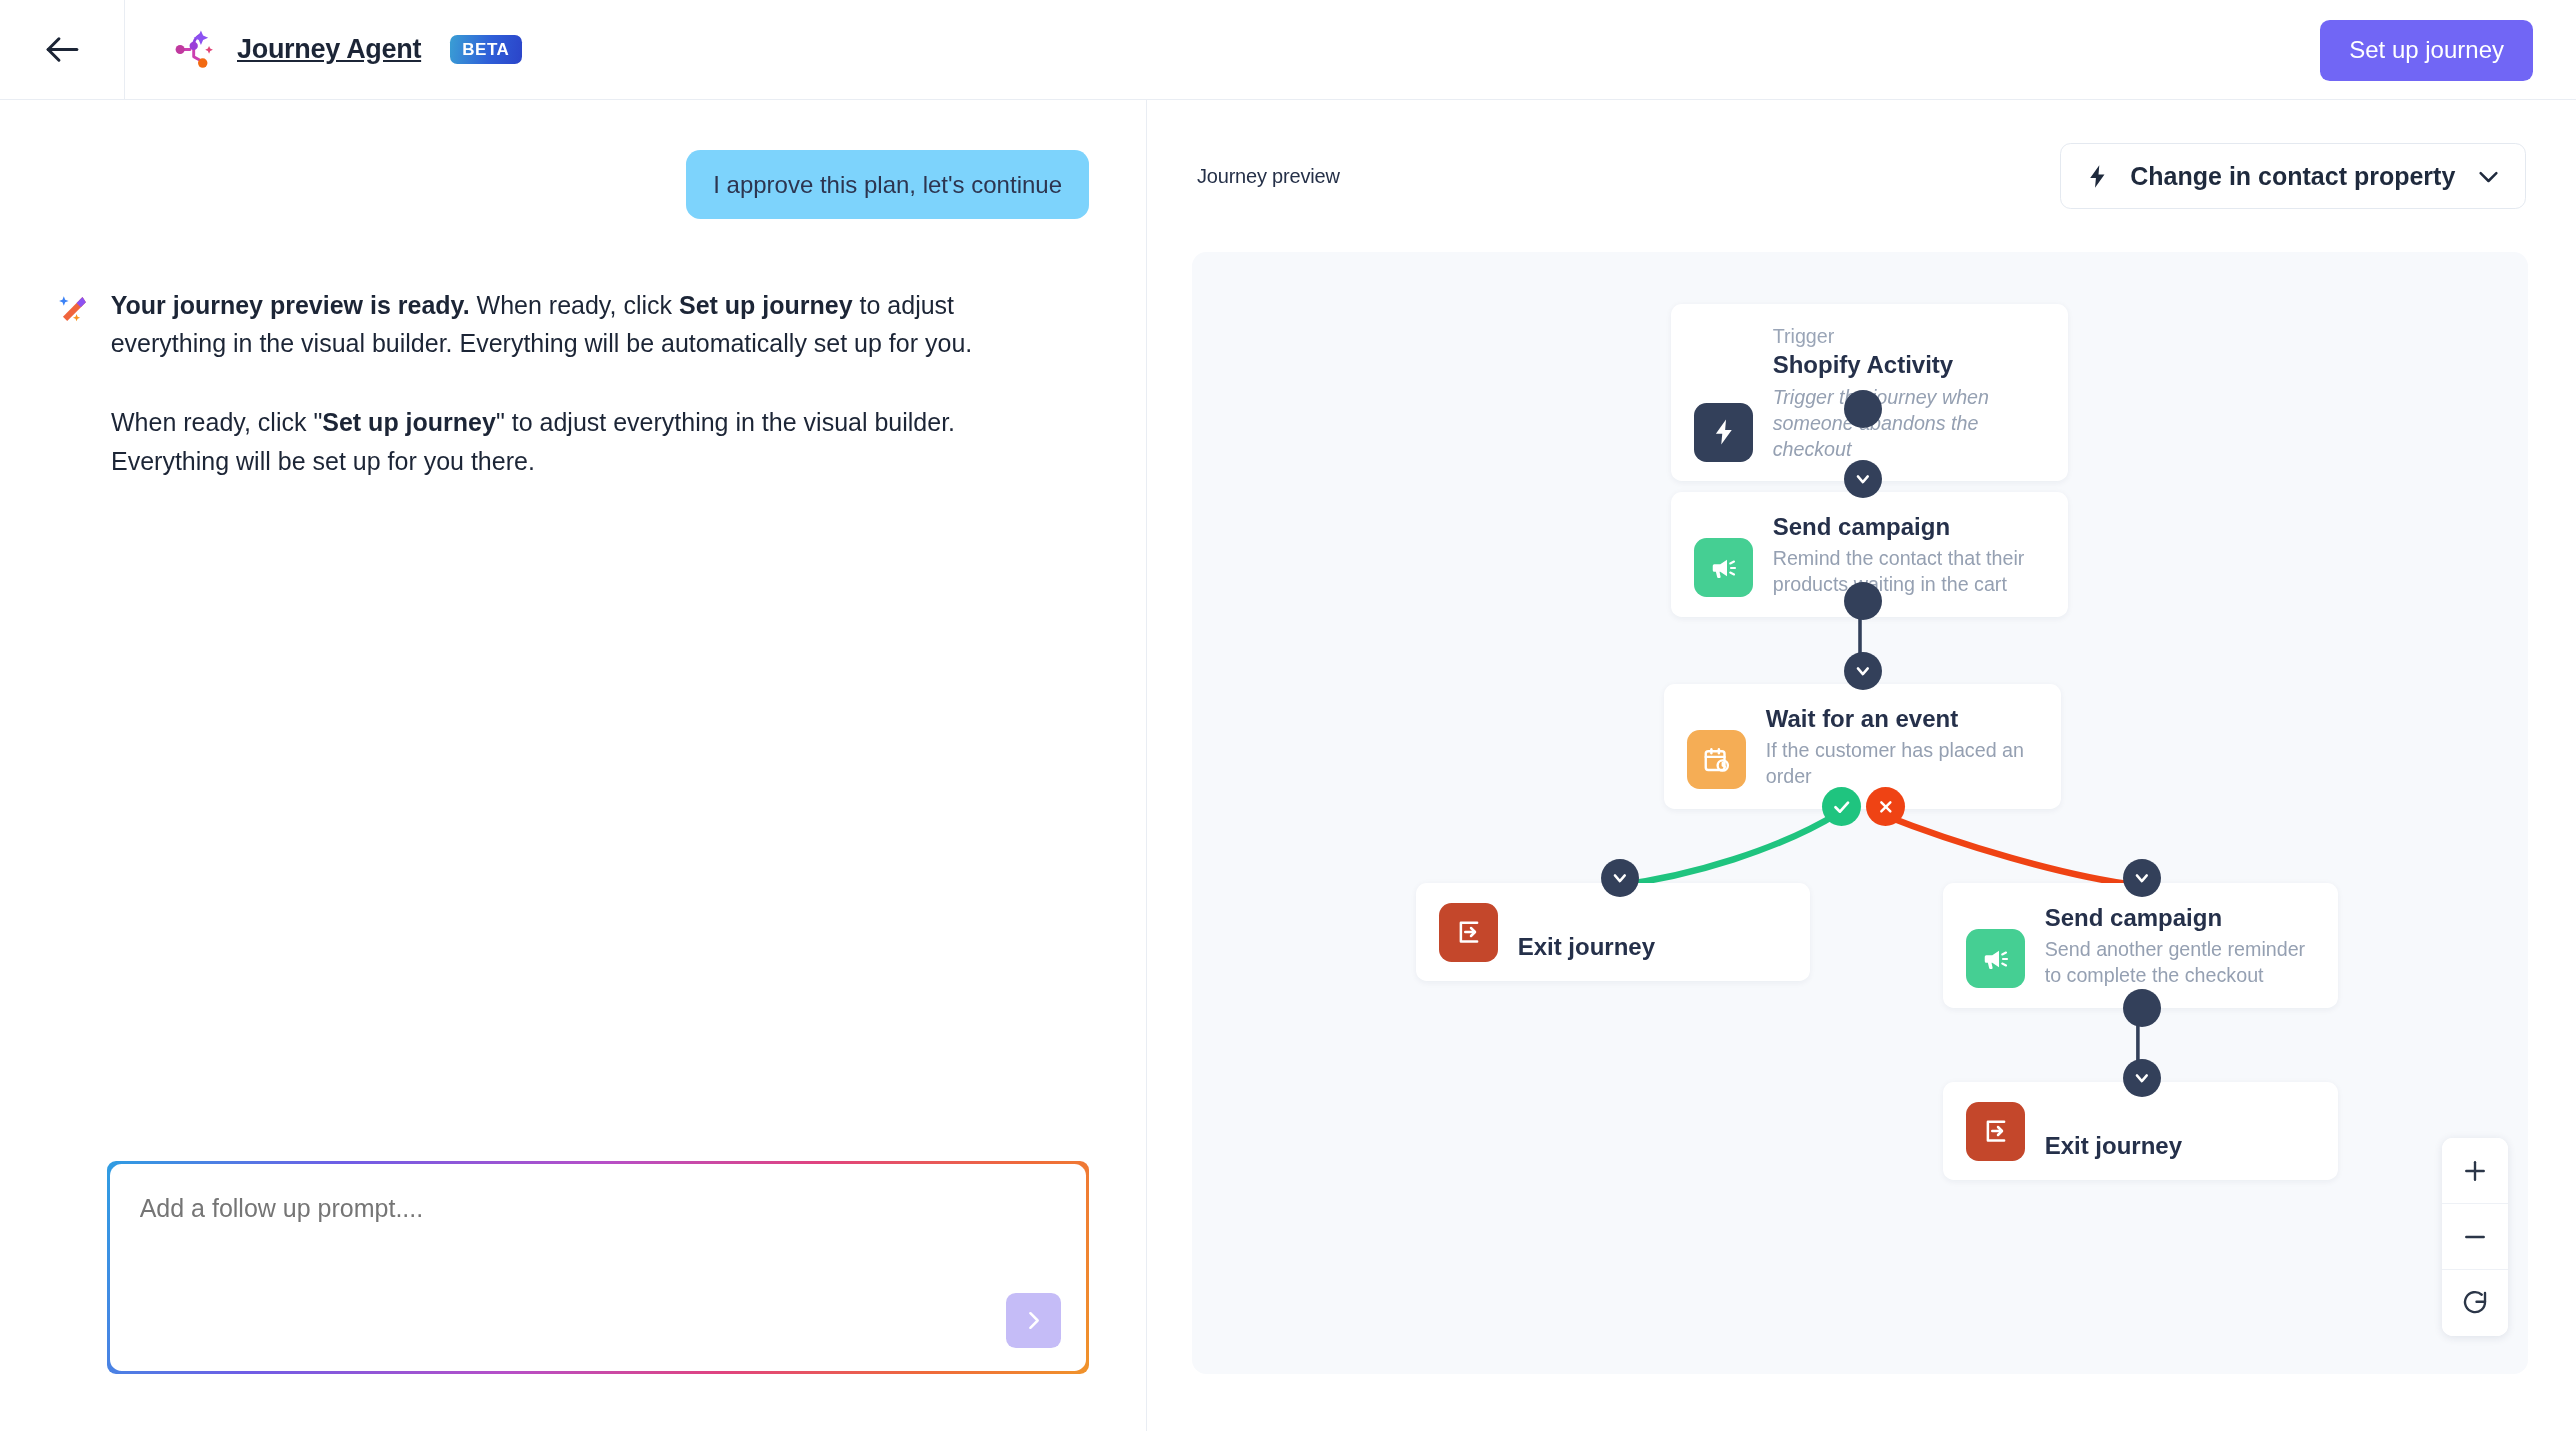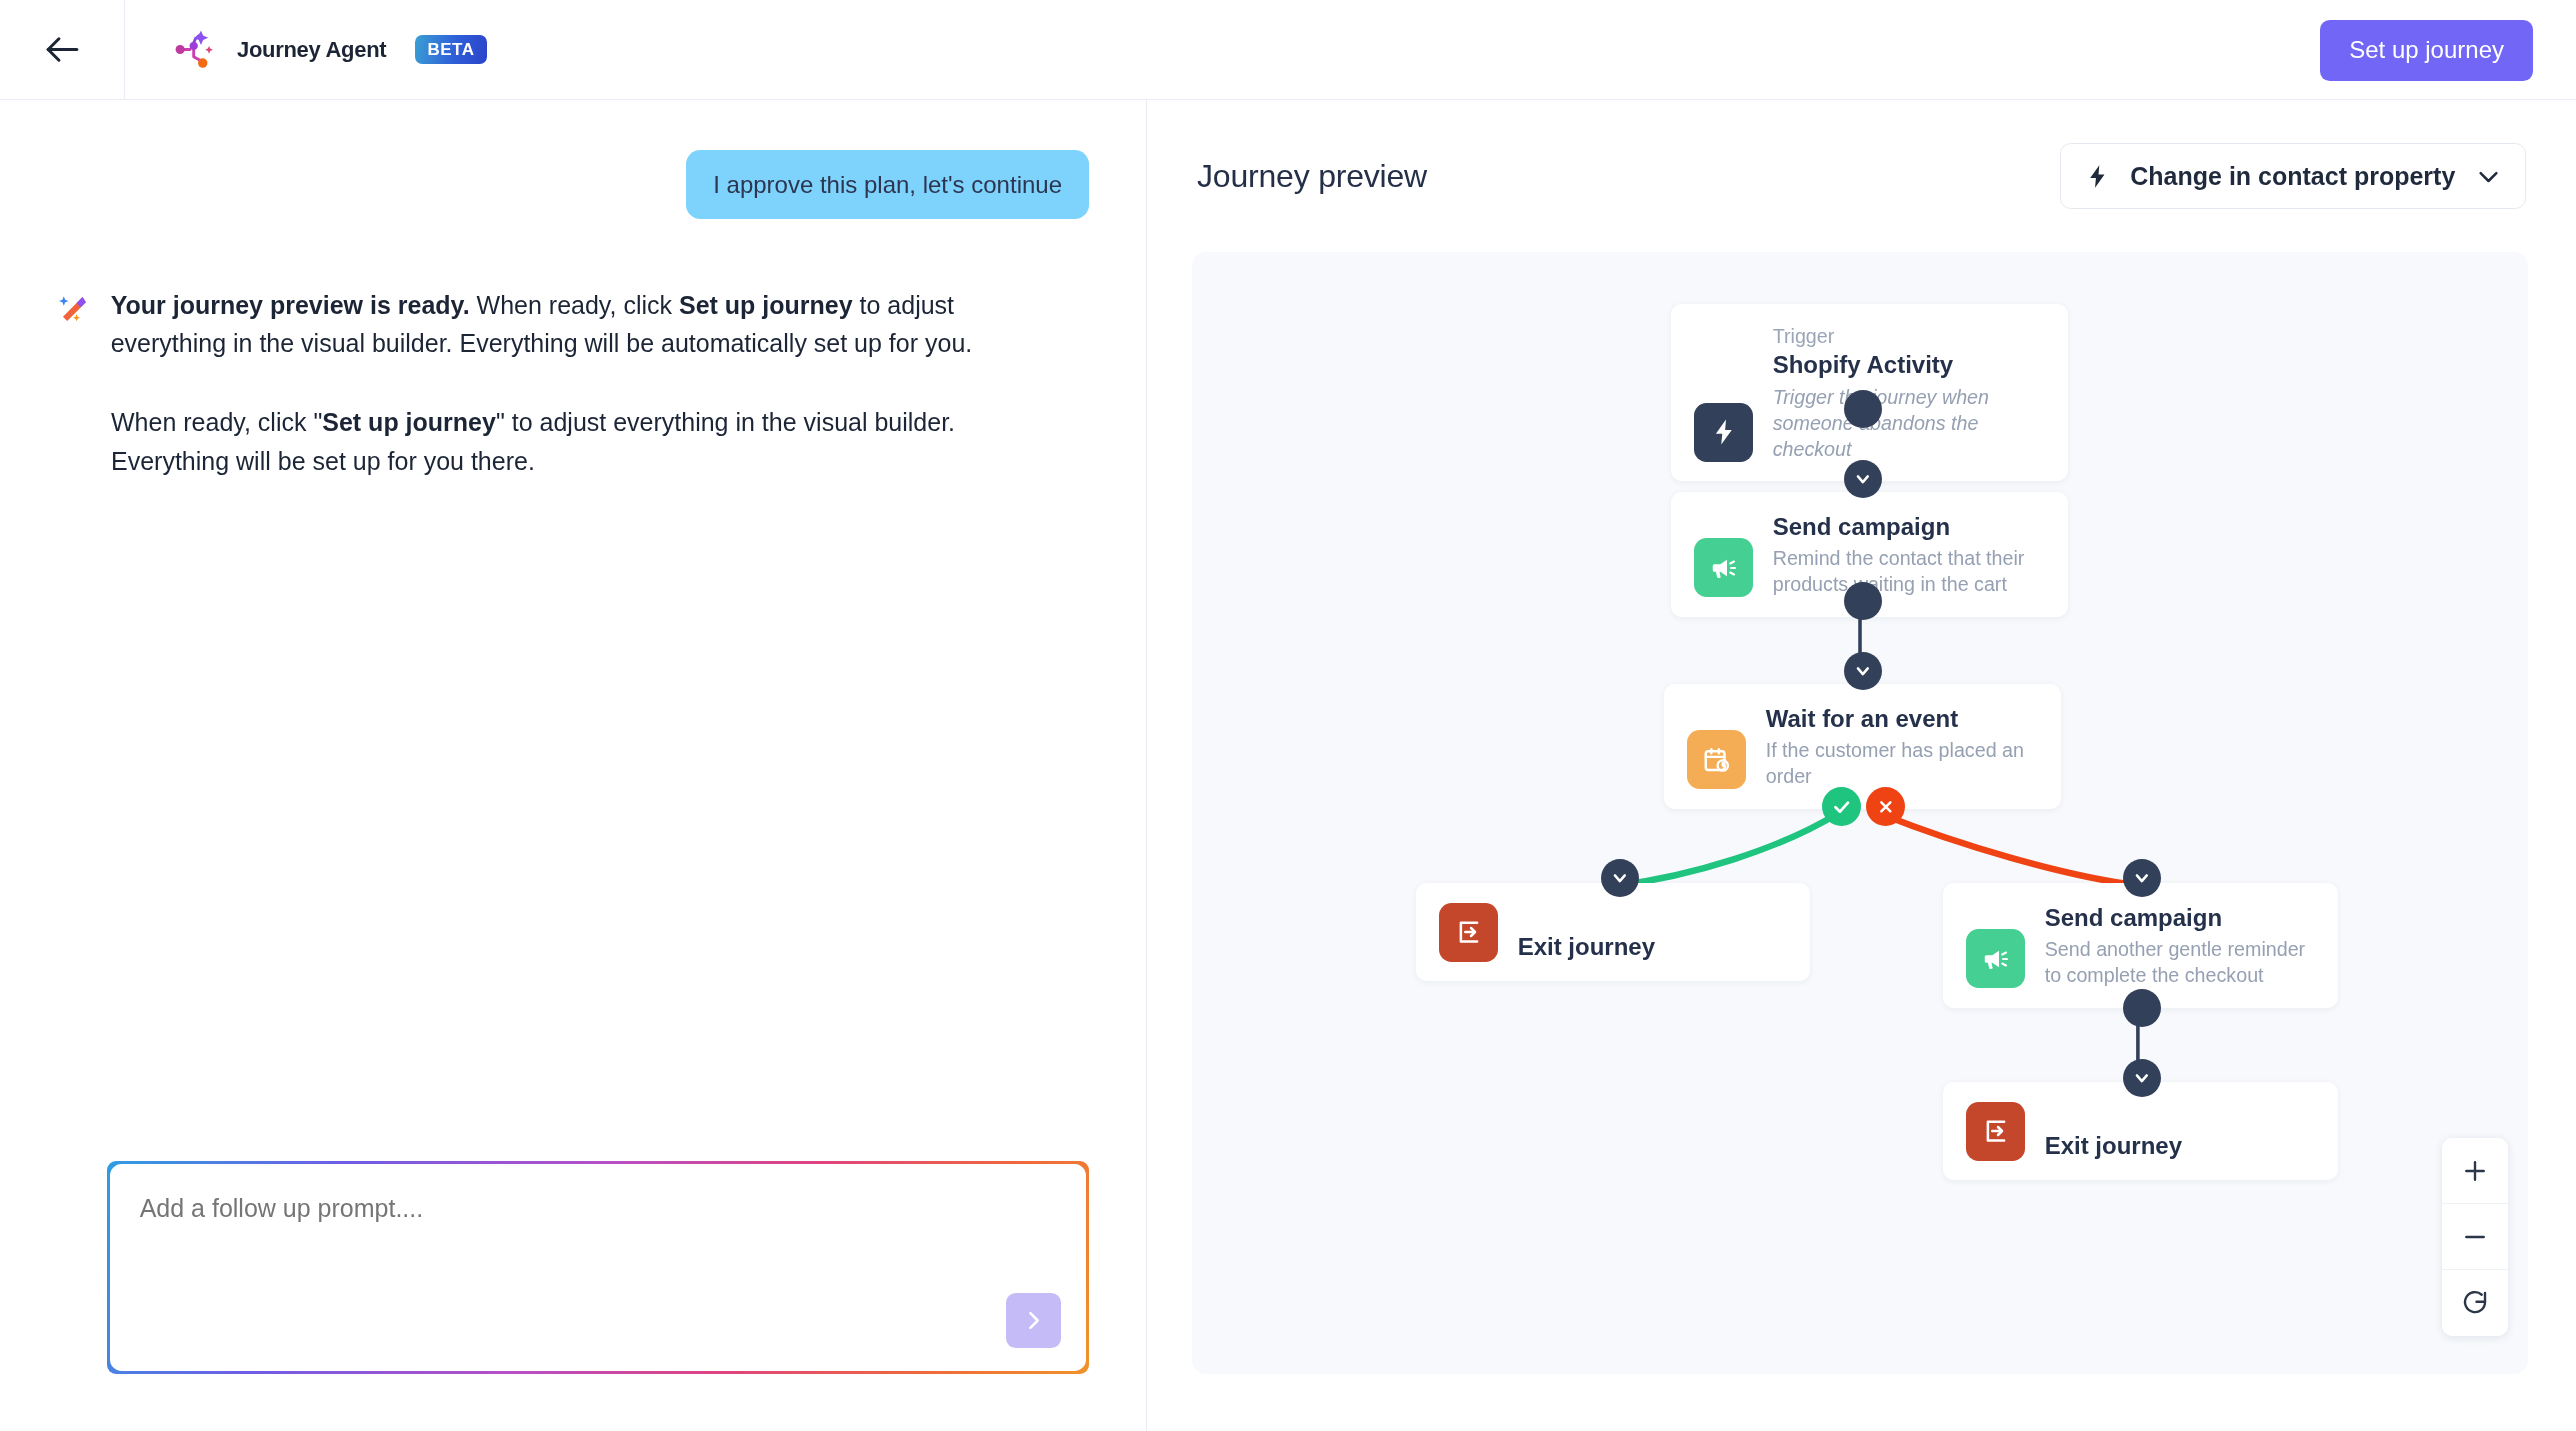--- a/index.html
+++ b/index.html
@@ -25,21 +25,21 @@
     border-right: 1.8px solid #e9edf3;
     cursor: pointer;
   }
   .back-arrow { width: 43px; height: 43px; color: #1c2536; }
   .brand {
     display: flex; align-items: center; gap: 18px;
     padding-left: 47px;
   }
   .brand-logo { width: 47px; height: 47px; display: block; }
   .brand-title {
-    font-size: 22px; font-weight: 700; color: #1c2536; letter-spacing: -0.3px;
+    font-size: 27px; font-weight: 700; color: #1c2536; letter-spacing: -0.3px; text-decoration: underline;
   }
   .beta-badge {
     margin-left: 10.7px;
     background: linear-gradient(100deg, #3a9fd4 0%, #2f5fd8 55%, #2b44c9 100%);
     color: #fff; font-size: 17px; font-weight: 700; letter-spacing: 0.5px;
     padding: 6.3px 12.5px 5.4px; border-radius: 7.2px; line-height: 1;
   }
   .setup-btn {
     position: absolute; right: 43px; top: 19.7px;
     background: #7166f5; color: #fff;
@@ -131,21 +131,21 @@
     display: flex; align-items: center; justify-content: center;
     cursor: pointer;
   }
 
   
   .right-pane { flex: 1; position: relative; background: #fff; }
   .preview-header {
     display: flex; align-items: center; justify-content: space-between;
     padding: 43px 50px 0 50px;
   }
-  .preview-title { font-size: 32px; font-weight: 400; color: #253048; letter-spacing: -0.2px; }
+  .preview-title { font-size: 20px; font-weight: 400; color: #253048; letter-spacing: -0.2px; }
   .trigger-select {
     display: flex; align-items: center; gap: 19.7px;
     border: 1.8px solid #e4e9f0; border-radius: 10.7px;
     background: #fff;
     padding: 0 23px; height: 66px;
     cursor: pointer;
   }
   .trigger-select-label { font-size: 25px; font-weight: 700; color: #1f2a3d; }
 
   .canvas {

